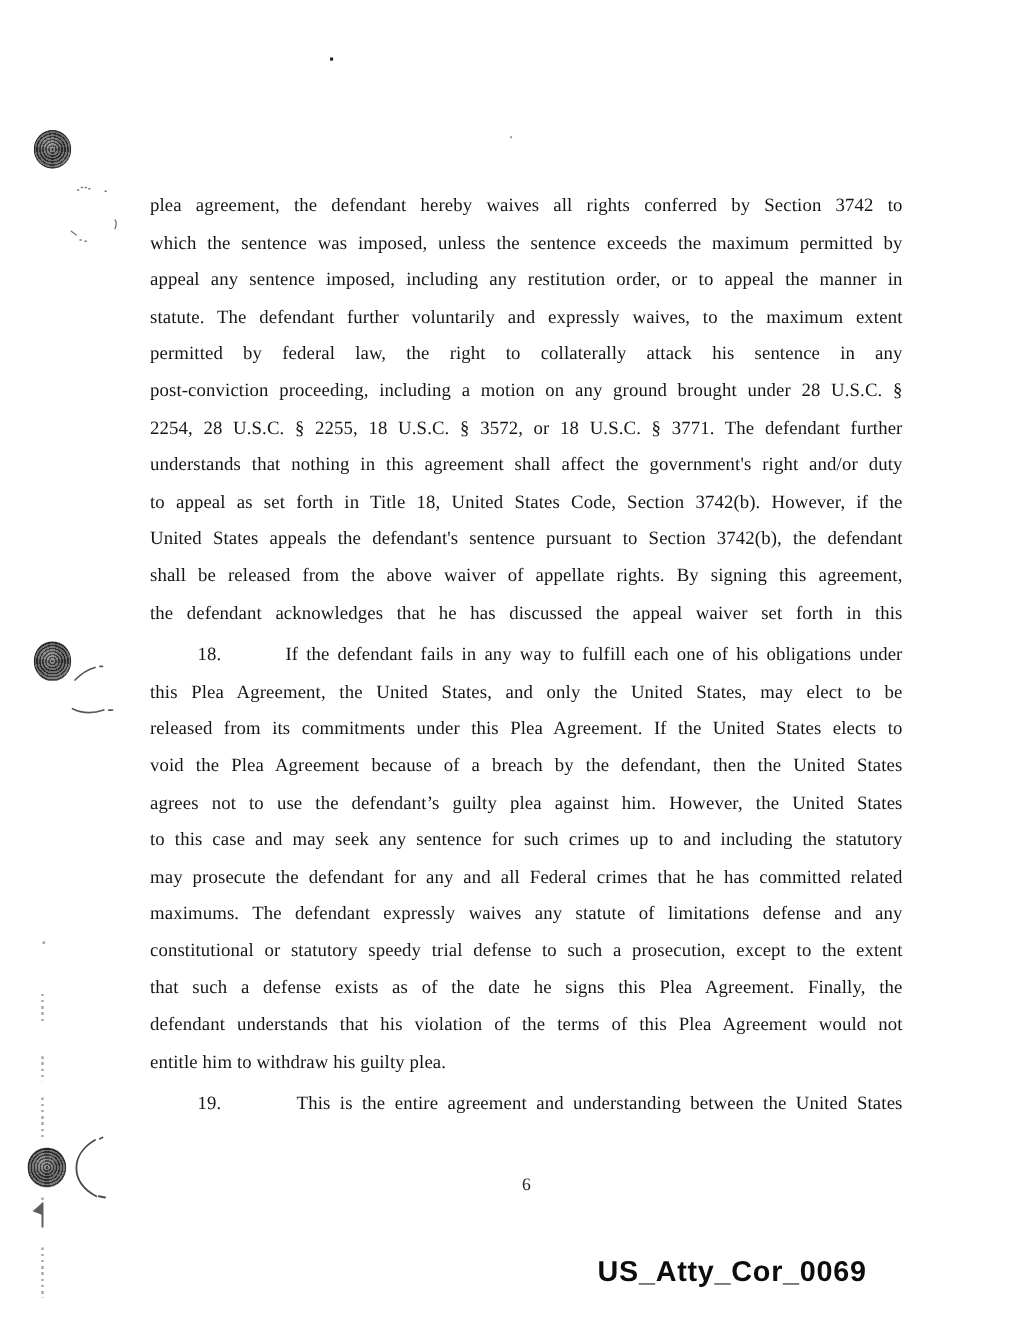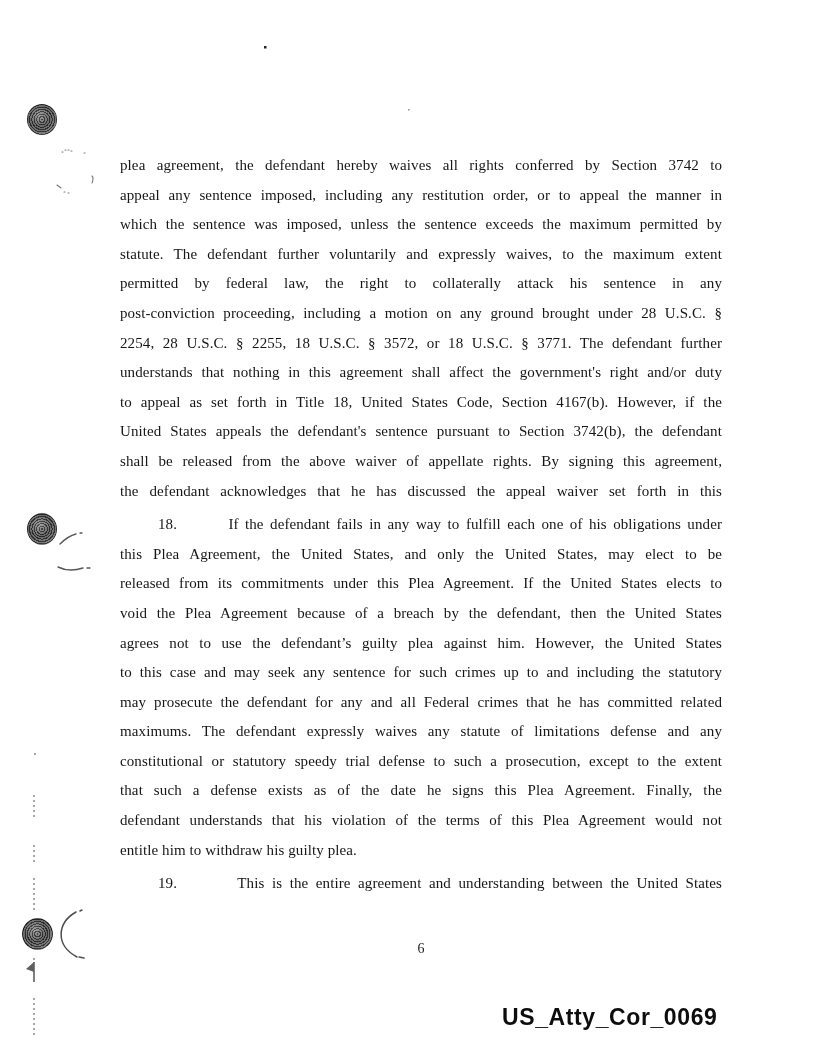--- a/index.html
+++ b/index.html
@@ -42,21 +42,21 @@
     position: absolute;
     left: 120px;
     top: 941px;
     width: 602px;
     text-align: center;
     font-size: 14px;
     color: #222;
   }
   .stamp {
     position: absolute;
-    left: 502px;
+    left: 478px;
     top: 1004px;
     font-family: "Liberation Sans", sans-serif;
     font-weight: 700;
     font-size: 23px;
     letter-spacing: 0.6px;
     color: #0d0d0d;
   }
 
   
   .punch {
@@ -127,28 +127,28 @@
   <div class="scan-dash" style="left:34px; top:753px; height:5px;"></div>
   <div class="scan-dash" style="left:33px; top:795px; height:24px;"></div>
   <div class="scan-dash" style="left:33px; top:845px; height:20px;"></div>
   <div class="scan-dash" style="left:33px; top:878px; height:34px;"></div>
   <div class="scan-dash" style="left:33px; top:958px; height:2px;"></div>
   <div class="scan-dash" style="left:33px; top:998px; height:40px;"></div>
 
   <div class="document-body">
       <div class="paragraph">
         <div class="line">plea agreement, the defendant hereby waives all rights conferred by Section 3742 to</div>
+        <div class="line">which the sentence was imposed, unless the sentence exceeds the maximum permitted by</div>
         <div class="line">appeal any sentence imposed, including any restitution order, or to appeal the manner in</div>
-        <div class="line">which the sentence was imposed, unless the sentence exceeds the maximum permitted by</div>
         <div class="line">statute. The defendant further voluntarily and expressly waives, to the maximum extent</div>
         <div class="line">permitted by federal law, the right to collaterally attack his sentence in any</div>
         <div class="line">post-conviction proceeding, including a motion on any ground brought under 28 U.S.C. §</div>
         <div class="line">2254, 28 U.S.C. § 2255, 18 U.S.C. § 3572, or 18 U.S.C. § 3771. The defendant further</div>
         <div class="line">understands that nothing in this agreement shall affect the government's right and/or duty</div>
-        <div class="line">to appeal as set forth in Title 18, United States Code, Section 4167(b). However, if the</div>
+        <div class="line">to appeal as set forth in Title 18, United States Code, Section 3742(b). However, if the</div>
         <div class="line">United States appeals the defendant's sentence pursuant to Section 3742(b), the defendant</div>
         <div class="line">shall be released from the above waiver of appellate rights. By signing this agreement,</div>
         <div class="line">the defendant acknowledges that he has discussed the appeal waiver set forth in this</div>
       </div>
       <div class="paragraph spaced">
         <div class="line indented">18.&nbsp;&nbsp;&nbsp;&nbsp;&nbsp;&nbsp;&nbsp;&nbsp;If the defendant fails in any way to fulfill each one of his obligations under</div>
         <div class="line">this Plea Agreement, the United States, and only the United States, may elect to be</div>
         <div class="line">released from its commitments under this Plea Agreement. If the United States elects to</div>
         <div class="line">void the Plea Agreement because of a breach by the defendant, then the United States</div>
         <div class="line">agrees not to use the defendant’s guilty plea against him. However, the United States</div>

